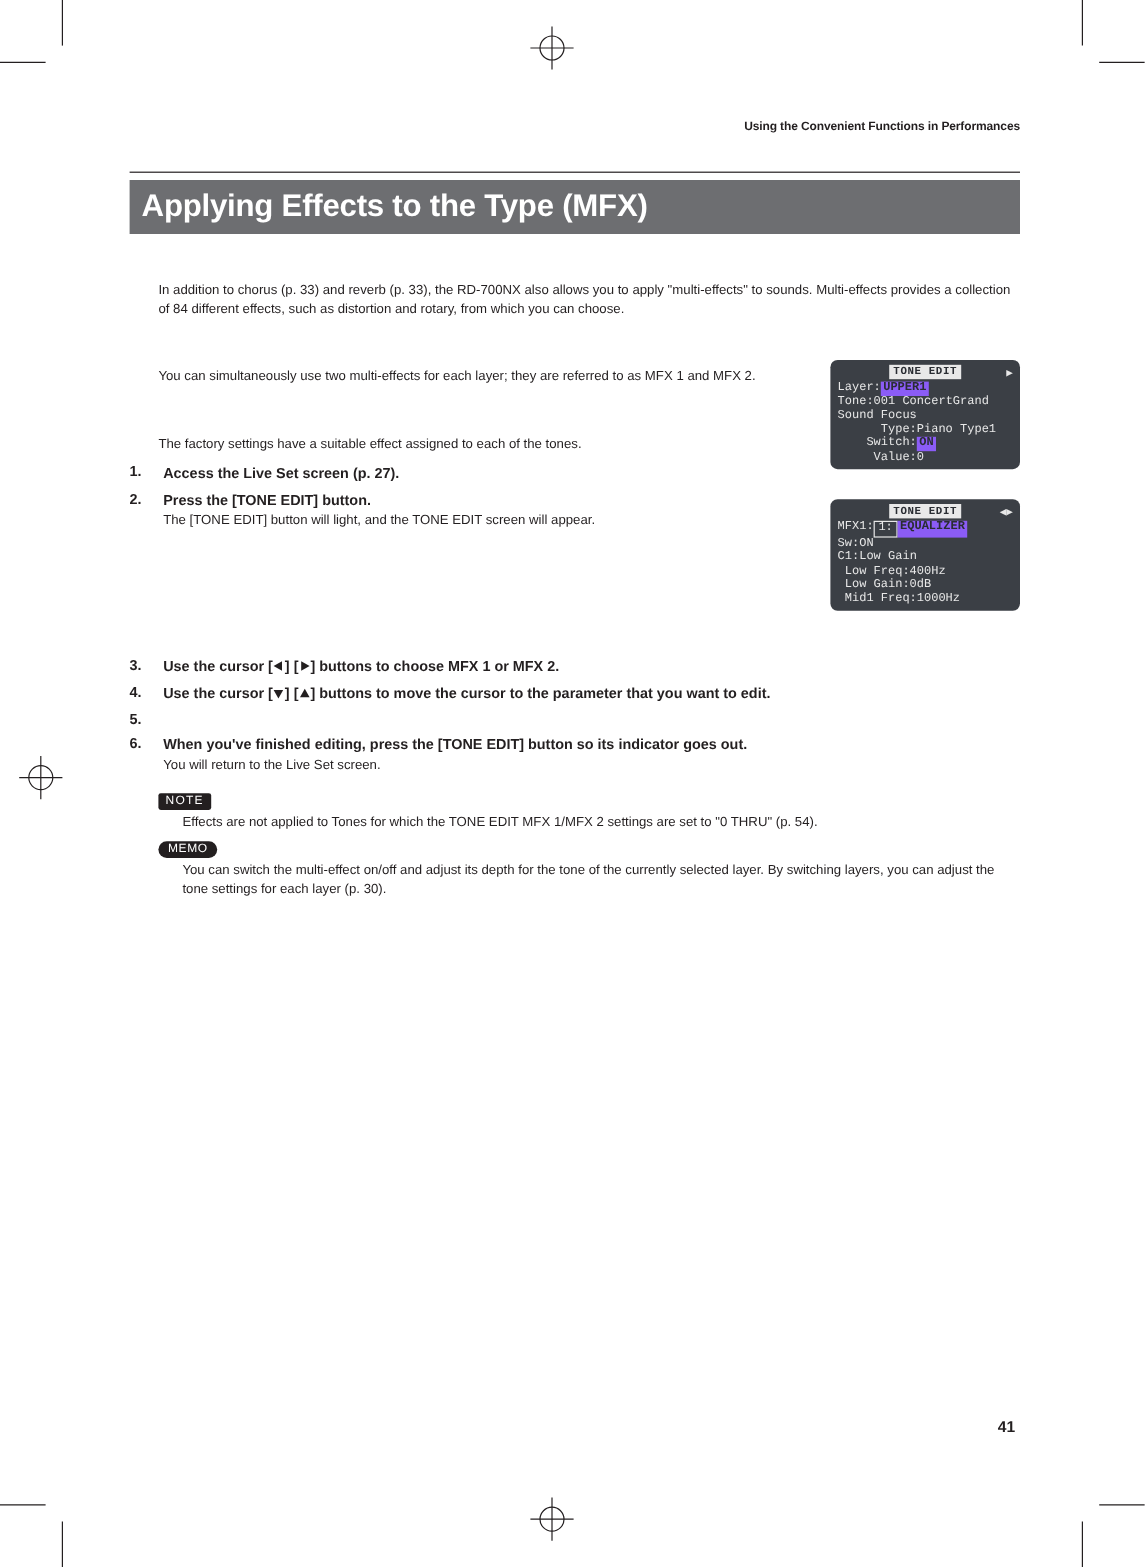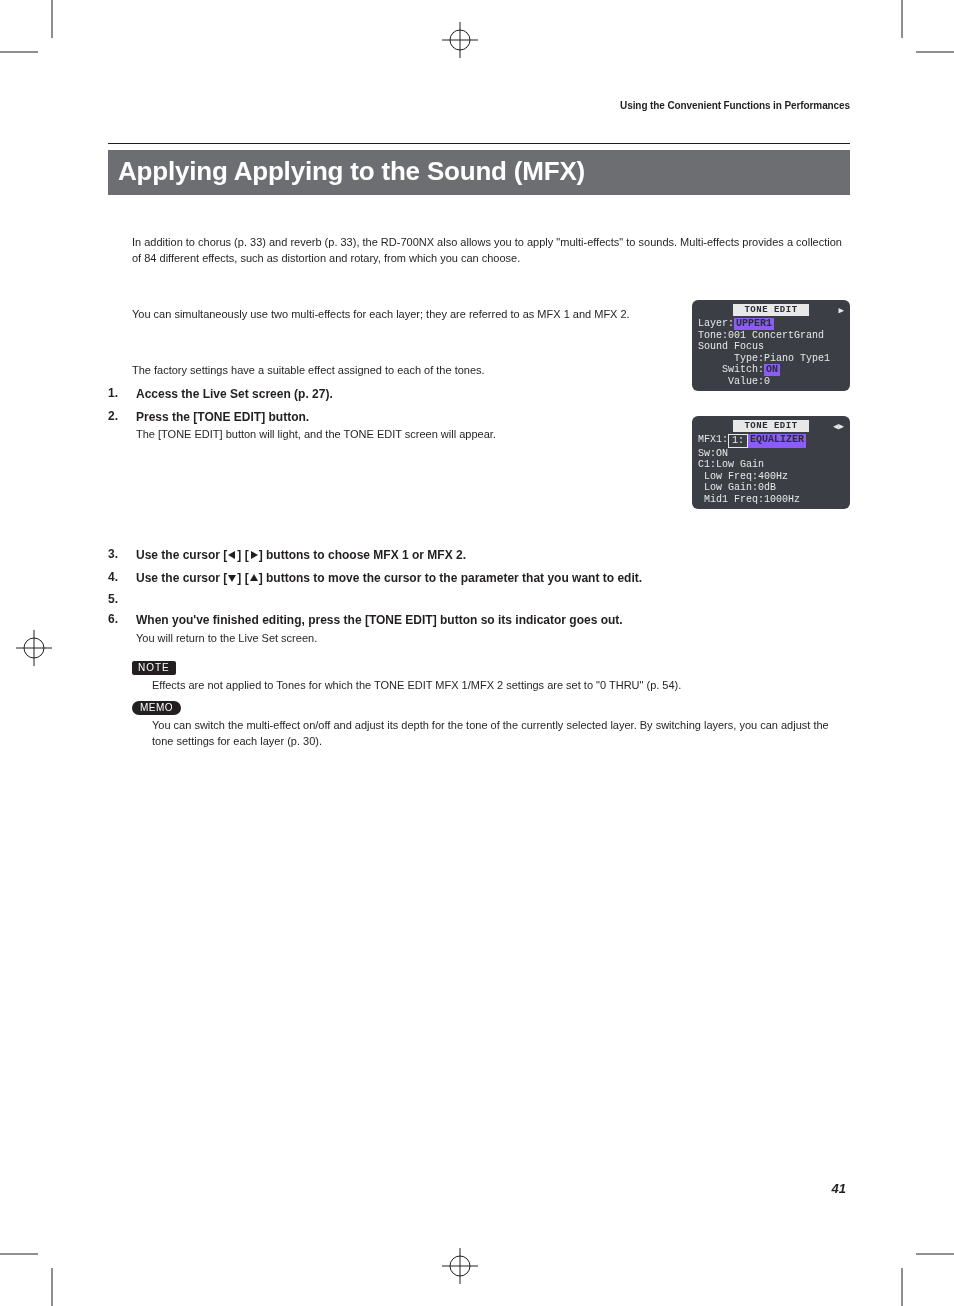--- a/index.html
+++ b/index.html
@@ -90,39 +90,38 @@
     font-size: 10px;
     line-height: 1.15;
   }
   .lcd .title {
     background: #e8e8e8;
     color: #2a2d33;
     font-weight: 700;
     text-align: center;
     padding: 1px 2px;
     margin: 0 auto 2px;
-    width: 76px;
+    width: 60px;
     font-size: 9px;
     letter-spacing: 0.5px;
   }
   .lcd .hdr { display:flex; align-items:center; justify-content:center; position:relative; height:14px;}
   .lcd .hdr .arrow { position:absolute; color:#e8e8e8; font-size:9px;}
   .lcd .row { display:flex; justify-content:flex-start; padding: 0 2px; white-space: pre; }
   .lcd .inv { background:#8b5cf6; color:#2a2d33; padding:0 2px; font-weight:700;}
   .lcd .box { border:1px solid #e8e8e8; padding:0 3px; display:inline-block;}
   .lcd1 { top: 200px; }
   .lcd2 { top: 316px; }
 
   .page-num {
     position: absolute;
     right: 108px;
     bottom: 110px;
     font-weight: 800;
     font-size: 13px;
-    font-style: italic;
   }
 </style>
 </head>
 <body>
 
 <svg class="crop" style="left:0;top:0" width="70" height="70">
     <line x1="52" y1="0" x2="52" y2="38"></line>
     <line x1="0" y1="52" x2="38" y2="52"></line>
   </svg>
 <svg class="crop" style="right:0;top:0" width="70" height="70">
@@ -150,21 +149,21 @@
 <svg class="crosshair" style="left:14px;top:628px" width="40" height="40">
     <circle cx="20" cy="20" r="10"></circle>
     <line x1="20" y1="2" x2="20" y2="38"></line>
     <line x1="2" y1="20" x2="38" y2="20"></line>
   </svg>
 
 <div class="page">
   <div class="breadcrumb">Using the Convenient Functions in Performances</div>
   <div class="rule-top"></div>
 
-  <div class="h1-bar">Applying Applying to the Sound (MFX)</div>
+  <div class="h1-bar">Applying Effects to the Type (MFX)</div>
 
   <div class="body-indent">
     <p class="body">In addition to chorus (p. 33) and reverb (p. 33), the RD-700NX also allows you to apply "multi-effects" to sounds. Multi-effects provides a collection of 84 different effects, such as distortion and rotary, from which you can choose.</p>
     <p class="body">You can simultaneously use two multi-effects for each layer; they are referred to as MFX 1 and MFX 2.</p>
     <p class="body">The factory settings have a suitable effect assigned to each of the tones.</p>
   </div>
 
   <ol class="steps">
     <li>
       <span class="num">1.</span>

